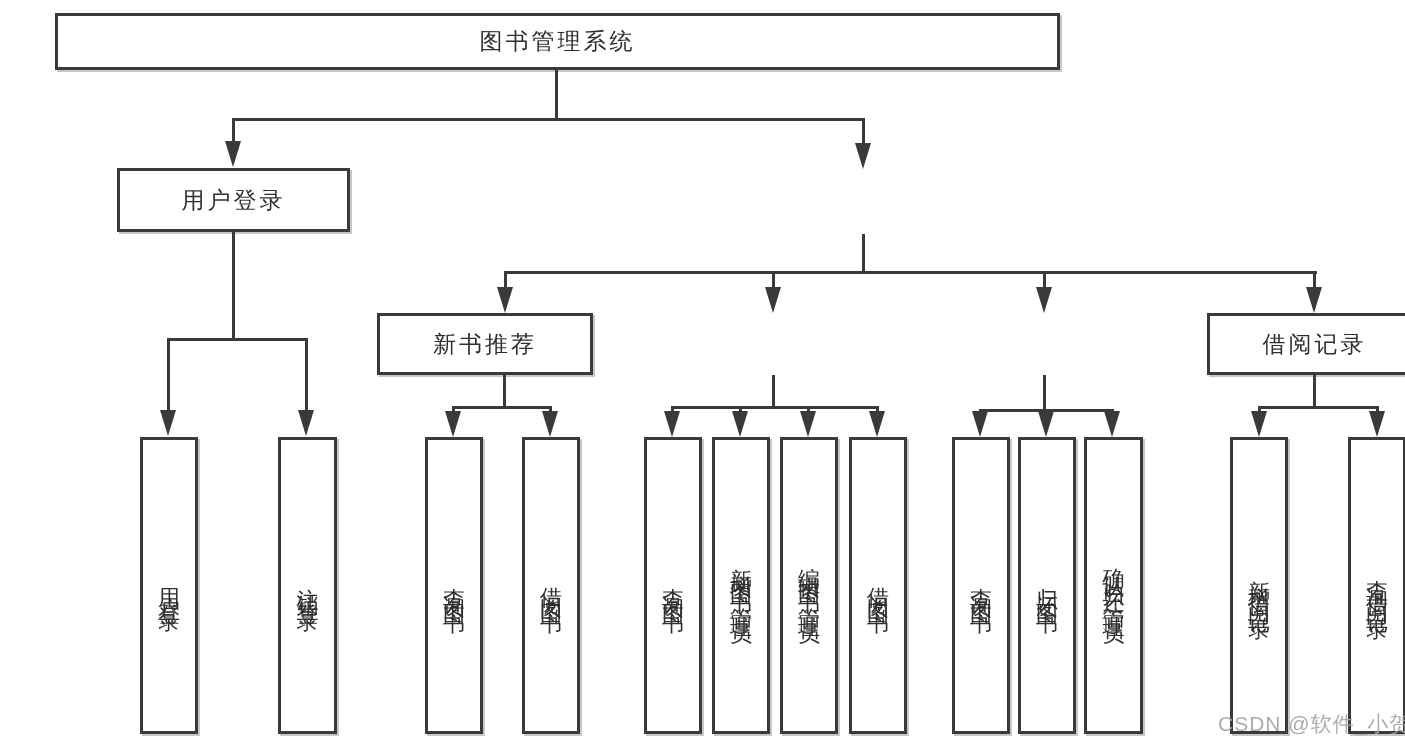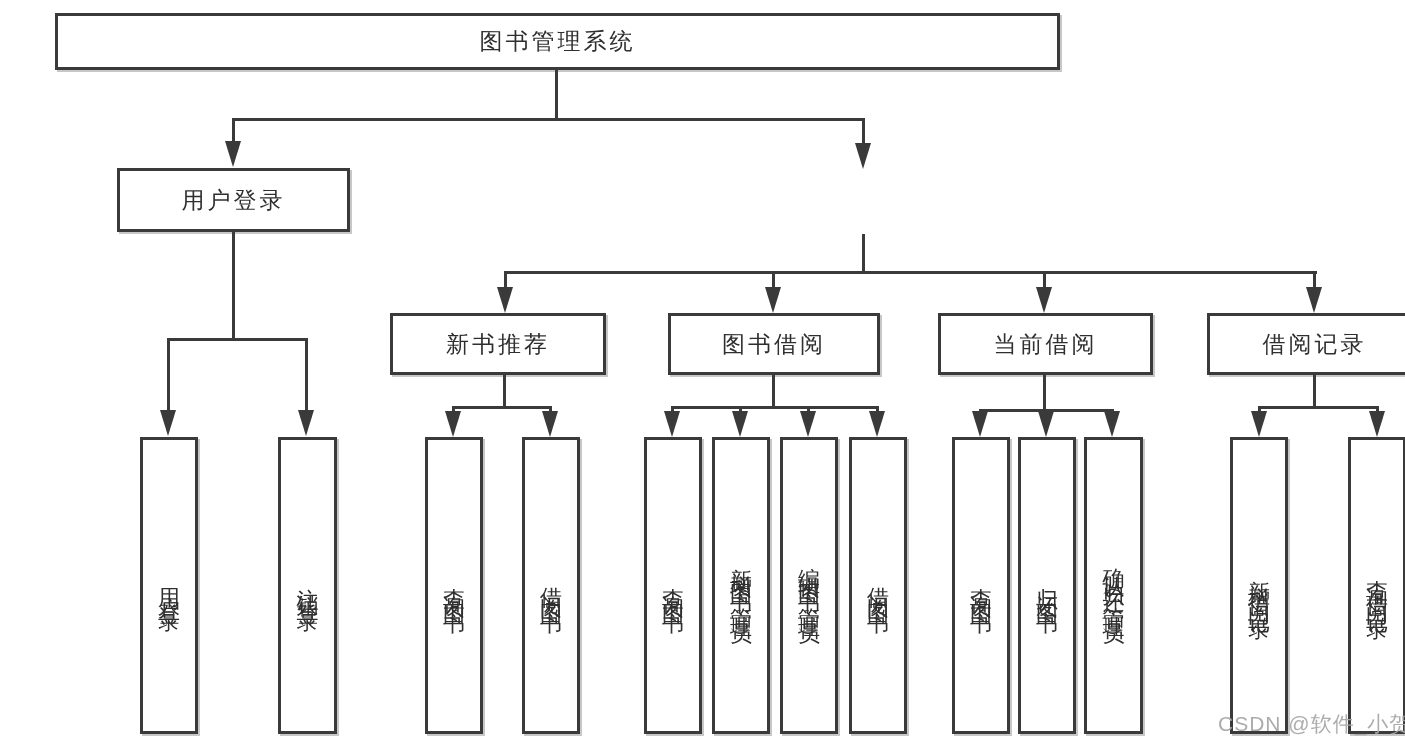--- a/index.html
+++ b/index.html
@@ -75,28 +75,22 @@
   <div class="hline" style="left:469px;top:271px;width:813px;"></div>
   <div class="vline" style="left:469px;top:271px;height:20px;"></div>
   <div class="arrow" style="left:462px;top:287px;"></div>
   <div class="vline" style="left:737px;top:271px;height:20px;"></div>
   <div class="arrow" style="left:730px;top:287px;"></div>
   <div class="vline" style="left:1008px;top:271px;height:20px;"></div>
   <div class="arrow" style="left:1001px;top:287px;"></div>
   <div class="vline" style="left:1278px;top:271px;height:20px;"></div>
   <div class="arrow" style="left:1271px;top:287px;"></div>
 
-  <div class="node hnode" style="left:355px;top:313px;width:216px;height:62px;justify-content:center;">
+  <div class="node hnode" style="left:342px;top:313px;width:216px;height:62px;justify-content:center;">
     <span>新书推荐</span>
-  </div>
-  <div class="node hnode" style="left:633px;top:313px;width:212px;height:62px;">
-    <span>图书借阅</span>
-  </div>
-  <div class="node hnode" style="left:903px;top:313px;width:215px;height:62px;">
-    <span>当前借阅</span>
   </div>
   <div class="node hnode" style="left:1172px;top:313px;width:215px;height:62px;">
     <span>借阅记录</span>
   </div>
 
   <div class="vline" style="left:468px;top:375px;height:31px;"></div>
   <div class="hline" style="left:417px;top:406px;width:100px;"></div>
   <div class="vline" style="left:417px;top:406px;height:10px;"></div>
   <div class="arrow" style="left:410px;top:411px;"></div>
   <div class="vline" style="left:514px;top:406px;height:10px;"></div>

